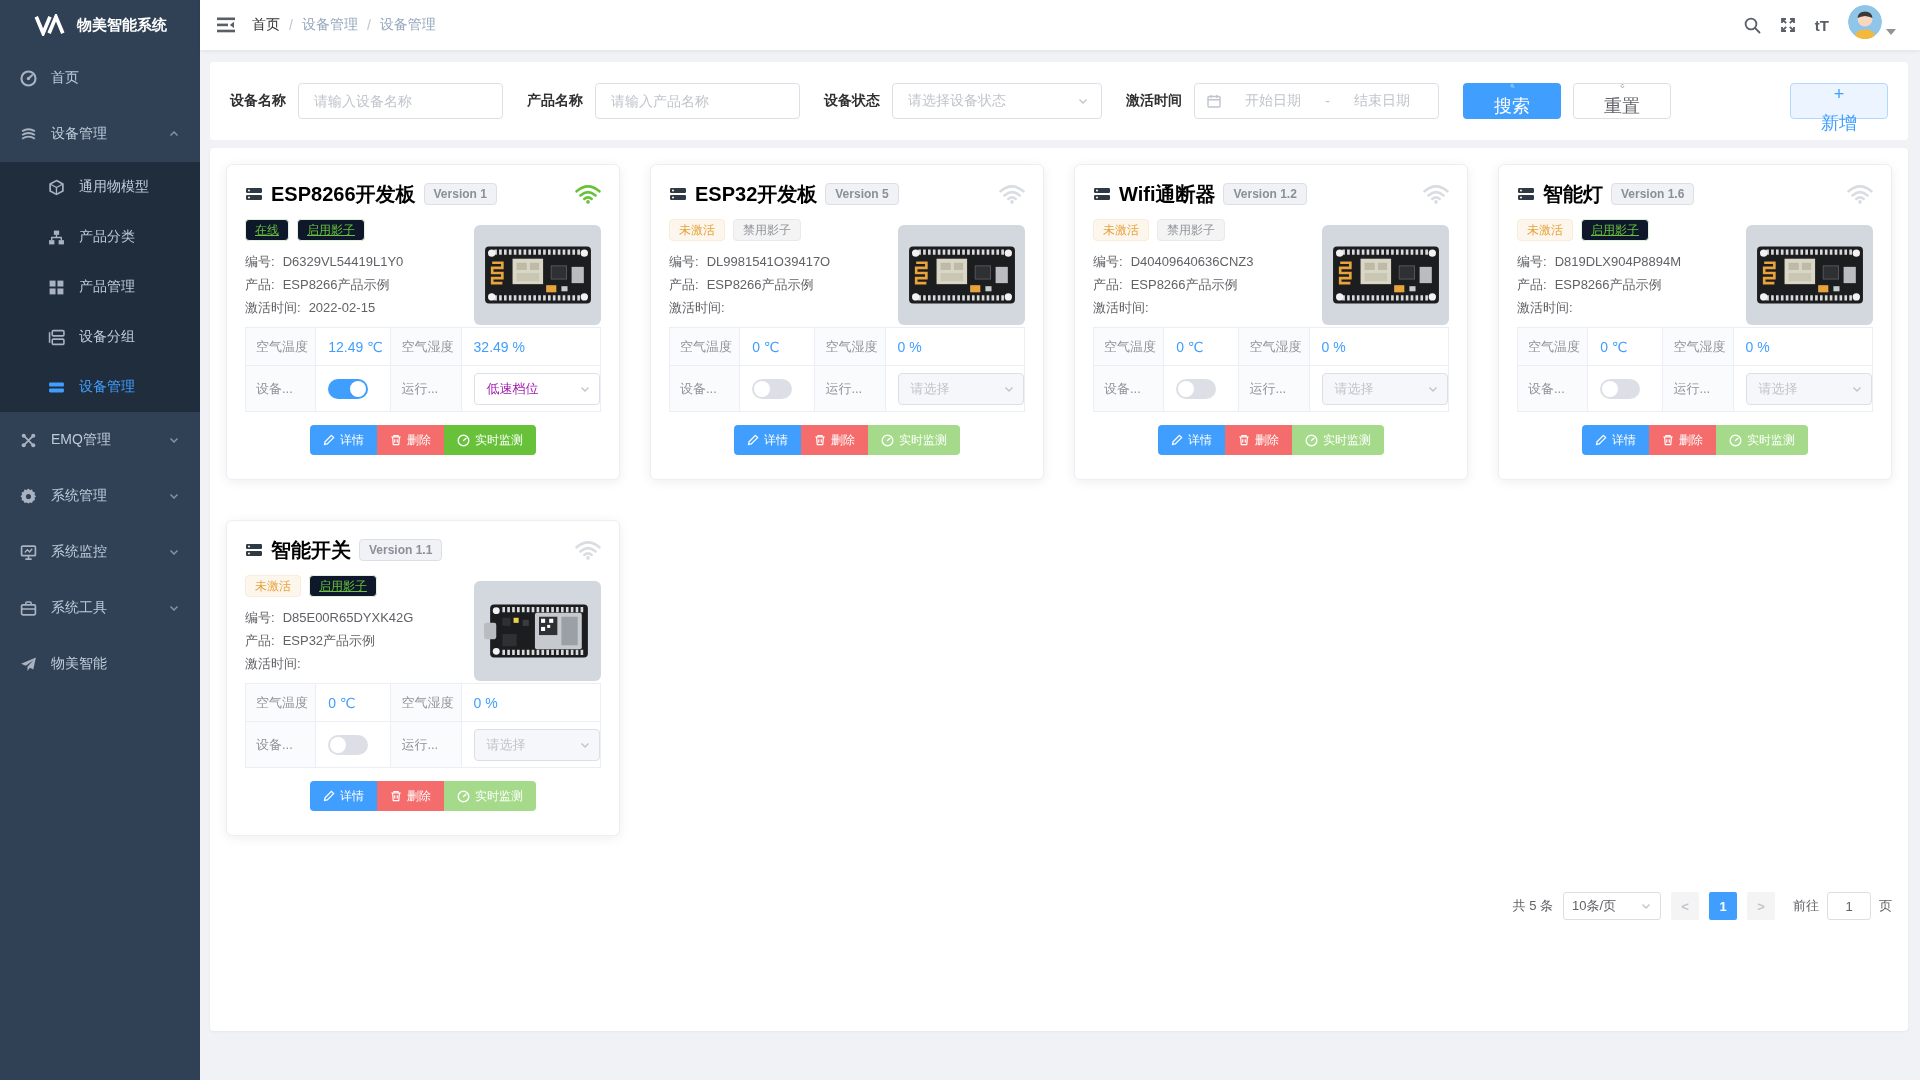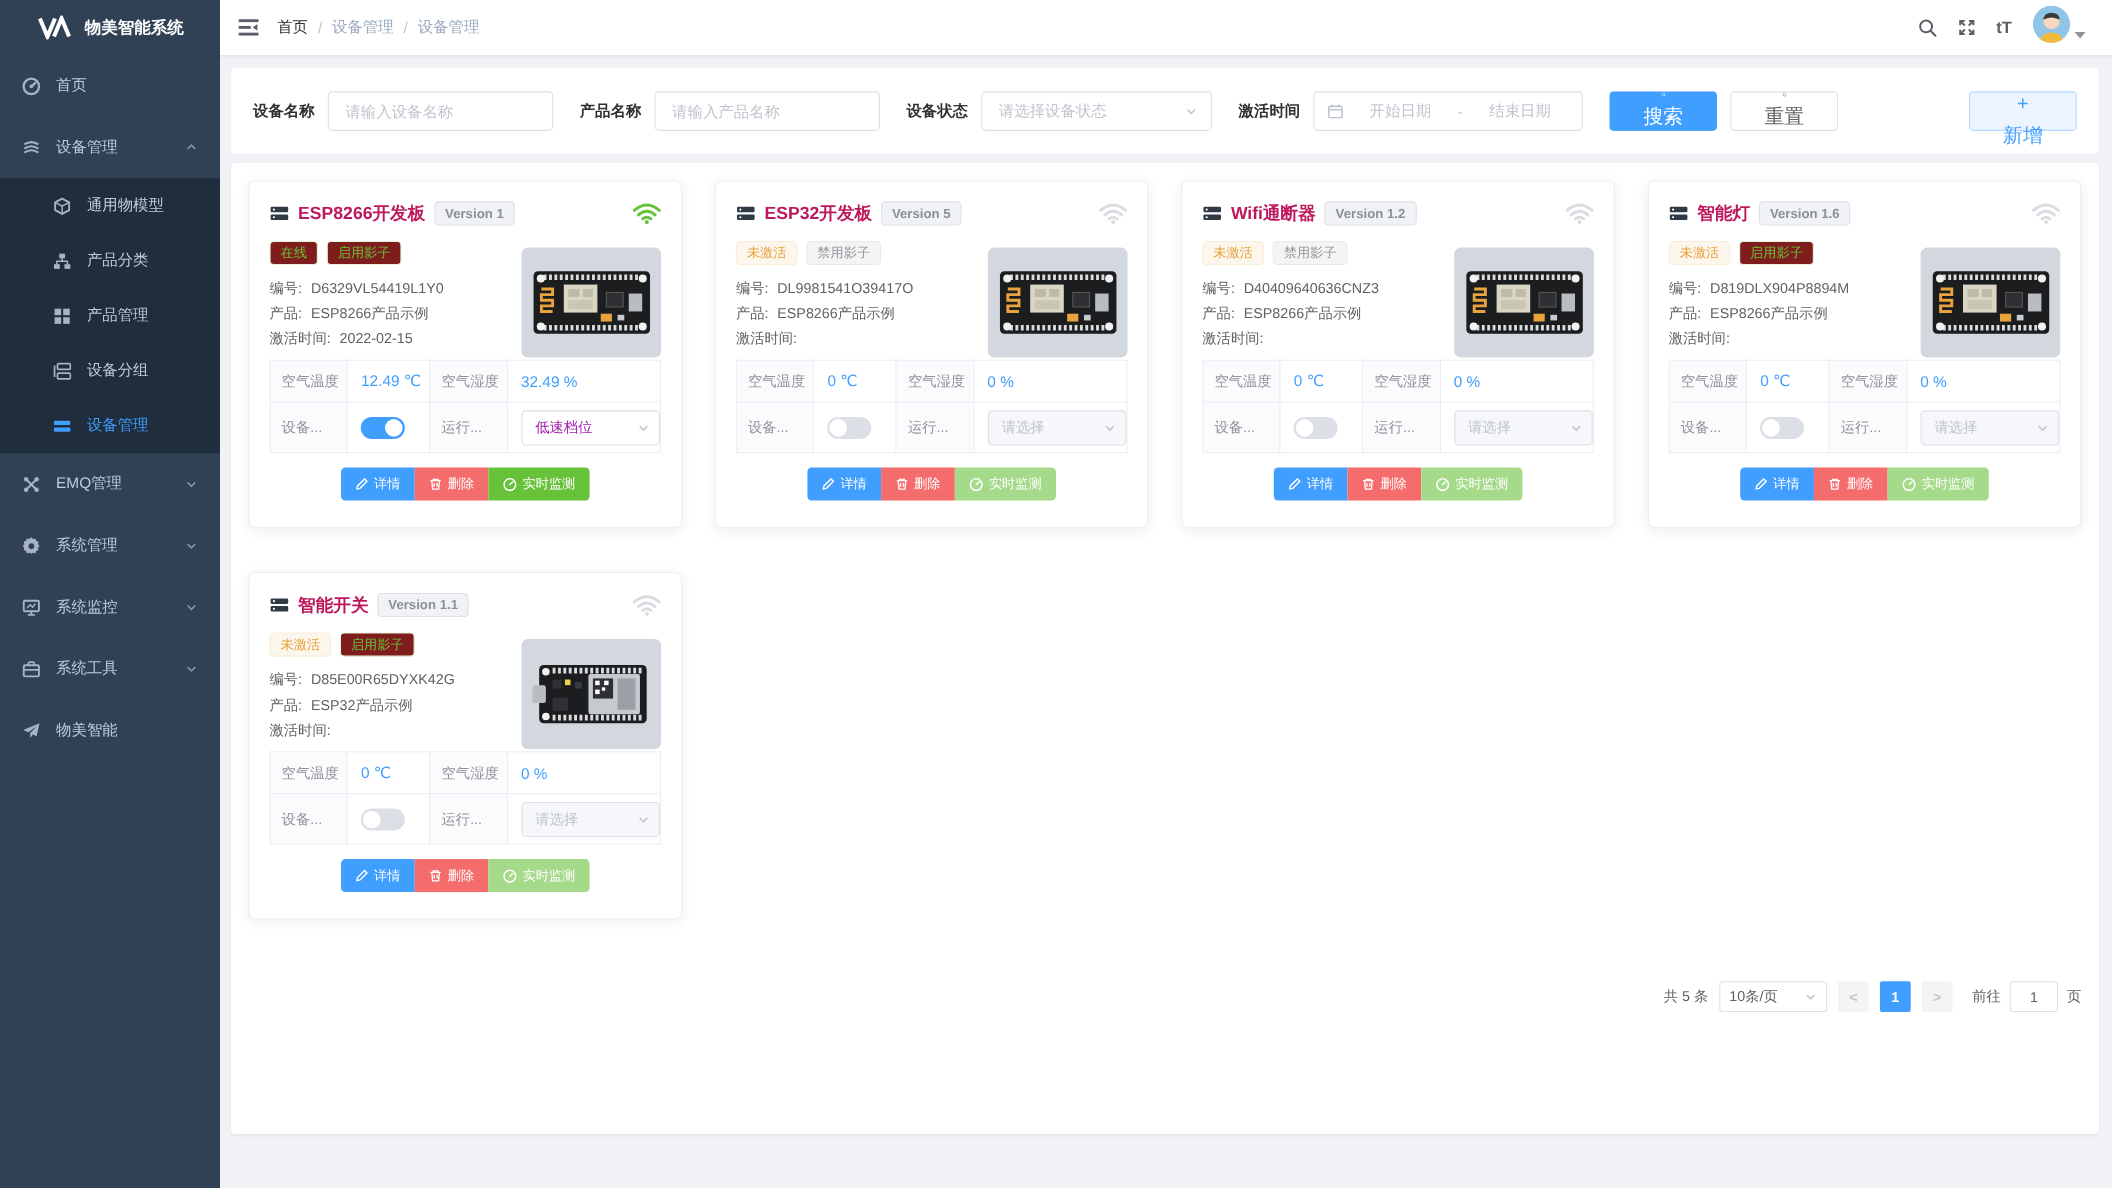--- a/index.html
+++ b/index.html
@@ -59,28 +59,28 @@
   .btn-add { margin-left:auto; background:#ecf5ff; color:#409eff; border-color:#b3d8ff; }
 
   
   .main-card { margin:8px 12px 0 10px; background:#fff; border-radius:4px; height:883px;
     padding:16px; box-shadow:0 1px 3px rgba(0,0,0,.05); }
   .cards-grid { display:grid; grid-template-columns:repeat(4,394px); column-gap:30px; row-gap:40px; }
 
   .dcard { width:394px; height:316px; background:#fff; border:1px solid #ebeef5; border-radius:6px;
     box-shadow:0 2px 12px rgba(0,0,0,.07); padding:16px 18px; position:relative; }
   .dc-title { display:flex; align-items:center; gap:8px; height:26px; }
-  .dc-name { font-size:16px; font-weight:bold; color:#be185d; white-space:nowrap; }
+  .dc-name { font-size:20px; font-weight:bold; color:#000000; white-space:nowrap; }
   .ver-badge { font-size:12px; font-weight:bold; color:#8a9099; background:#f0f2f5;
     border:1px solid #dcdfe6; border-radius:4px; padding:3px 9px; white-space:nowrap; }
   .wifi { margin-left:auto; display:flex; }
   .wifi.online { color:#67c23a; } .wifi.offline { color:#d9dde2; }
   .dc-tags { display:flex; gap:8px; margin-top:12px; }
   .tag { font-size:12px; padding:4px 9px; border-radius:4px; border:1px solid transparent; line-height:1; }
-  .tag.success { color:#67c23a; background:#7f1d1d; border-color:#e1f3d8; }
+  .tag.success { color:#67c23a; background:#0f172a; border-color:#e1f3d8;text-decoration:underline; }
   .tag.warning { color:#e6a23c; background:#fdf6ec; border-color:#faecd8; }
   .tag.info { color:#909399; background:#f4f4f5; border-color:#e9e9eb; }
   .dc-info { margin-top:9px; font-size:13px; color:#606266; width:225px; }
   .dc-info .il { height:23px; display:flex; align-items:center; gap:8px; white-space:nowrap; }
   .dc-img { position:absolute; top:60px; right:18px; width:127px; height:100px;
     background:#d3d7de; border-radius:6px; display:flex; align-items:center; justify-content:center; }
 
   .dc-table { width:100%; border-collapse:collapse; margin-top:8px; font-size:13px; }
   .dc-table td { border:1px solid #ebeef5; }
   .td-label { background:#fafbfd; color:#909399; padding-left:10px; width:70px; height:38px; }

